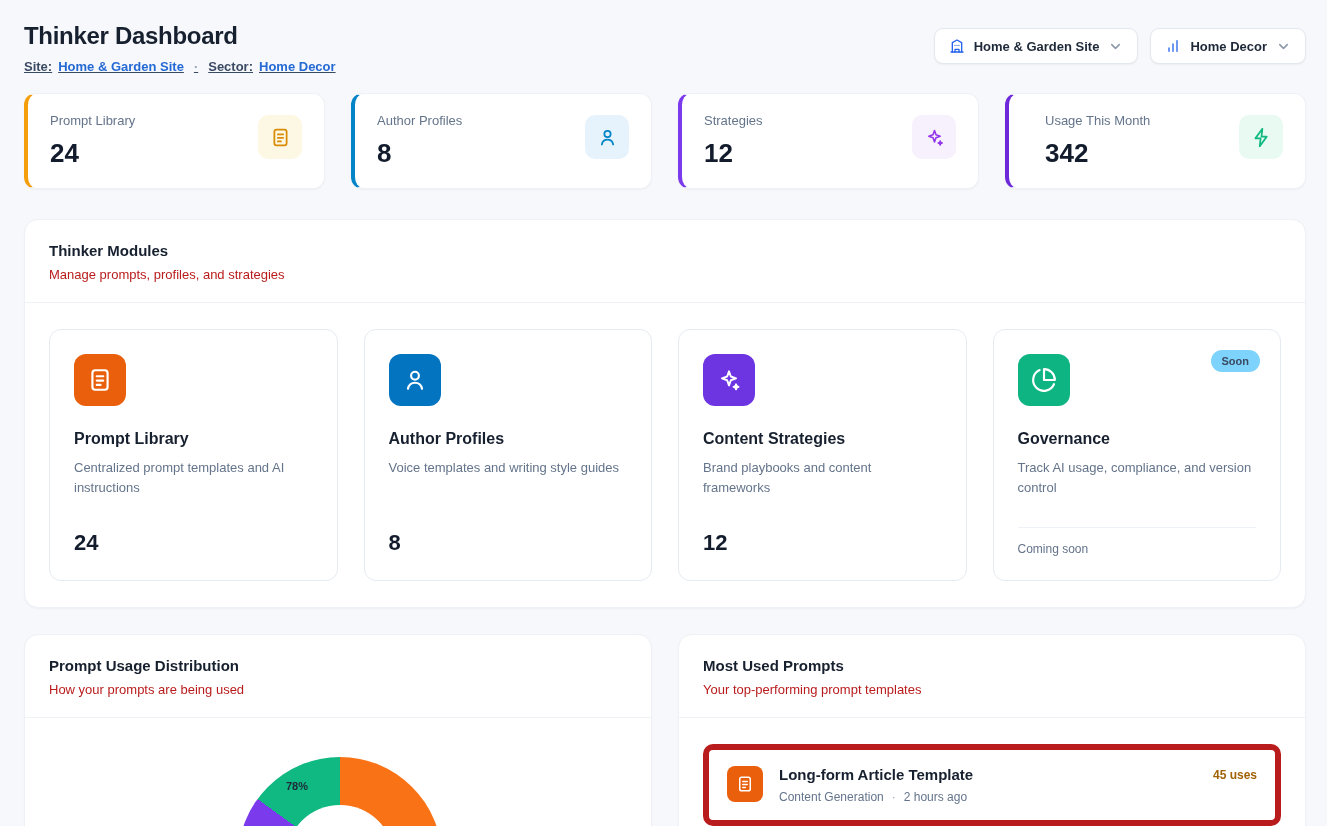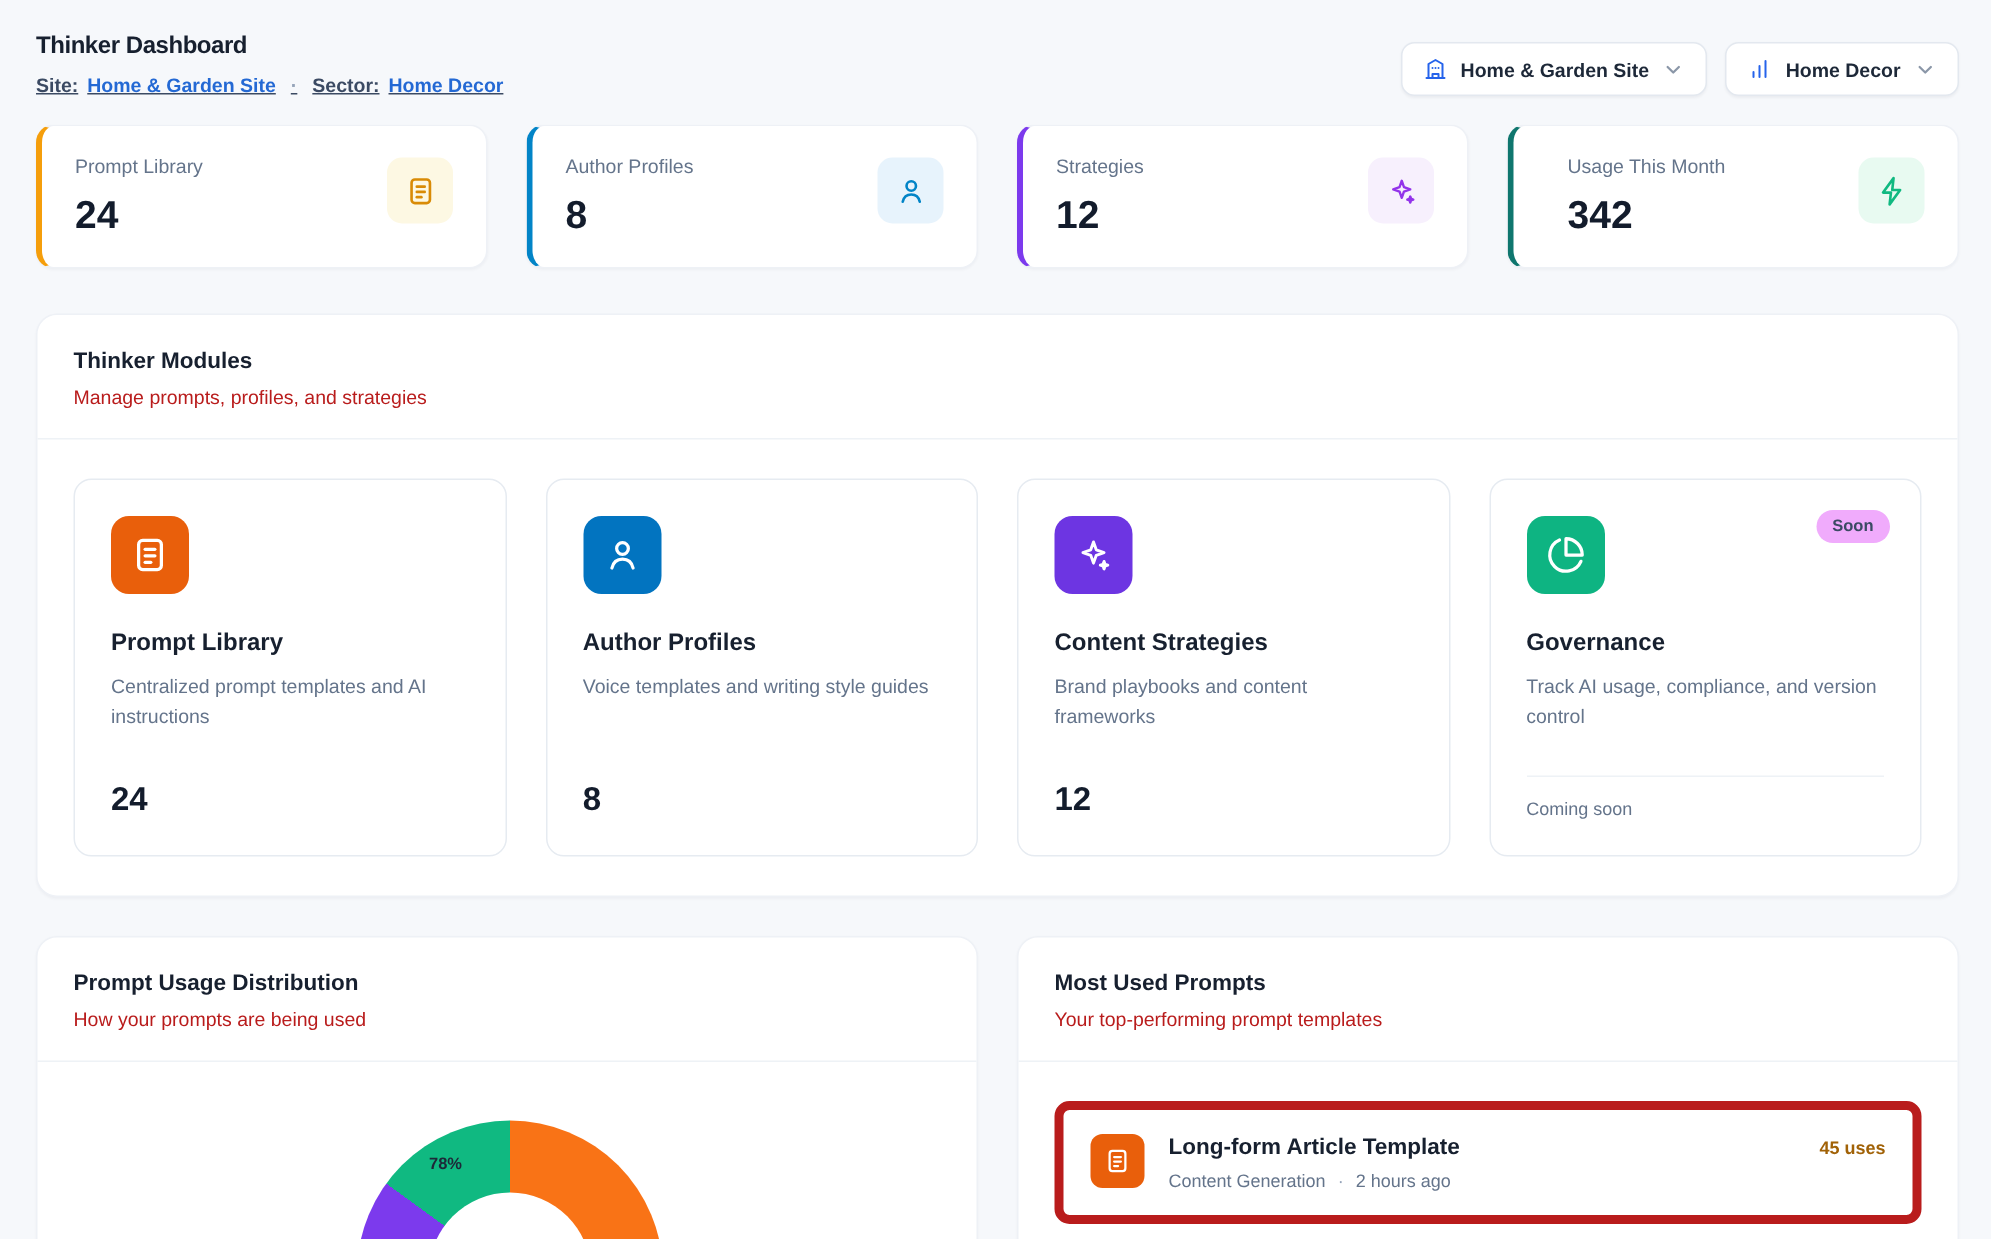--- a/index.html
+++ b/index.html
@@ -7,21 +7,21 @@
   body {
     width: 1327px; height: 826px; overflow: hidden;
     background: #f6f8fb;
     font-family: "Liberation Sans", "DejaVu Sans", sans-serif;
     color: #1d2838;
   }
   .page { width: 1327px; padding: 22px 21px 0 24px; }
 
   
   .topbar { display: flex; justify-content: space-between; align-items: flex-start; }
-  .page-title { margin: 0; font-size: 16px; font-weight: 800; letter-spacing: -0.3px; color: #17202f; }
+  .page-title { margin: 0; font-size: 24px; font-weight: 800; letter-spacing: -0.3px; color: #17202f; }
   .breadcrumb { margin-top: 9px; font-size: 13px; font-weight: 600; color: #3b4a63; display: flex; align-items: center; gap: 6px; text-decoration: underline; }
   .breadcrumb a { color: #2469d4; text-decoration: none; cursor: pointer; }
   .crumb-dot { color: #94a3b8; margin: 0 4px; }
   .topbar-actions { display: flex; gap: 12px; margin-top: 6px; }
   .drop-btn {
     display: flex; align-items: center; gap: 9px;
     background: #ffffff; border: 1px solid #e3e8ef; border-radius: 9px;
     padding: 9px 14px; font-size: 13px; font-weight: 600; color: #1d2838;
     box-shadow: 0 1px 2px rgba(15,23,42,.05); cursor: pointer;
     font-family: inherit;
@@ -32,21 +32,21 @@
   
   .stats { display: grid; grid-template-columns: repeat(4, 1fr); gap: 26px; margin-top: 19px; }
   .stat-card {
     background: #fff; border: 1px solid #eef1f6; border-radius: 12px;
     padding: 19px 22px; display: flex; justify-content: space-between; align-items: flex-start;
     box-shadow: 0 1px 2px rgba(15,23,42,.04);
   }
   .accent-amber  { border-left: 4px solid #f59e0b; }
   .accent-blue   { border-left: 4px solid #0284c7; }
   .accent-purple { border-left: 4px solid #7c3aed; }
-  .accent-green  { border-left: 4px solid #0f766e; padding-left: 36px; }
+  .accent-green  { border-left: 4px solid #6d28d9; padding-left: 36px; }
   .stat-label { font-size: 13px; color: #64748b; }
   .stat-value { font-size: 26px; font-weight: 800; color: #131c2c; margin-top: 10px; }
   .stat-icon { width: 44px; height: 44px; border-radius: 10px; display: grid; place-items: center; margin-top: 2px; }
   .bg-amber  { background: #fdf8e3; color: #d98b06; }
   .bg-blue   { background: #e7f3fc; color: #0284c7; }
   .bg-purple { background: #f7f0fd; color: #9333ea; }
   .bg-green  { background: #e8faf1; color: #10b981; }
 
   
   .panel {
@@ -66,21 +66,21 @@
   .module-icon { width: 52px; height: 52px; border-radius: 12px; display: grid; place-items: center; color: #fff; }
   .mi-orange { background: #e95f0b; }
   .mi-blue   { background: #0274c0; }
   .mi-purple { background: #6d35e2; }
   .mi-green  { background: #0eb482; }
   .module-title { font-size: 16px; font-weight: 700; color: #17202f; margin-top: 24px; }
   .module-desc { font-size: 13px; color: #64748b; line-height: 1.55; margin-top: 10px; }
   .module-value { font-size: 22px; font-weight: 800; color: #131c2c; margin-top: auto; }
   .soon-badge {
     position: absolute; top: 20px; right: 20px;
-    background: #f0abfc; color: #3b4a63; font-size: 11px; font-weight: 700;
+    background: #7dd3fc; color: #3b4a63; font-size: 11px; font-weight: 700;
     border-radius: 999px; padding: 5px 11px;
   }
   .module-bottom { margin-top: auto; }
   .module-inner-divider { border-top: 1px solid #eef2f6; margin-bottom: 14px; }
   .coming-soon { font-size: 12px; color: #64748b; }
 
   
   .bottom { display: grid; grid-template-columns: 1fr 1fr; gap: 26px; margin-top: 26px; }
   .bottom .panel { margin-top: 0; }
 

